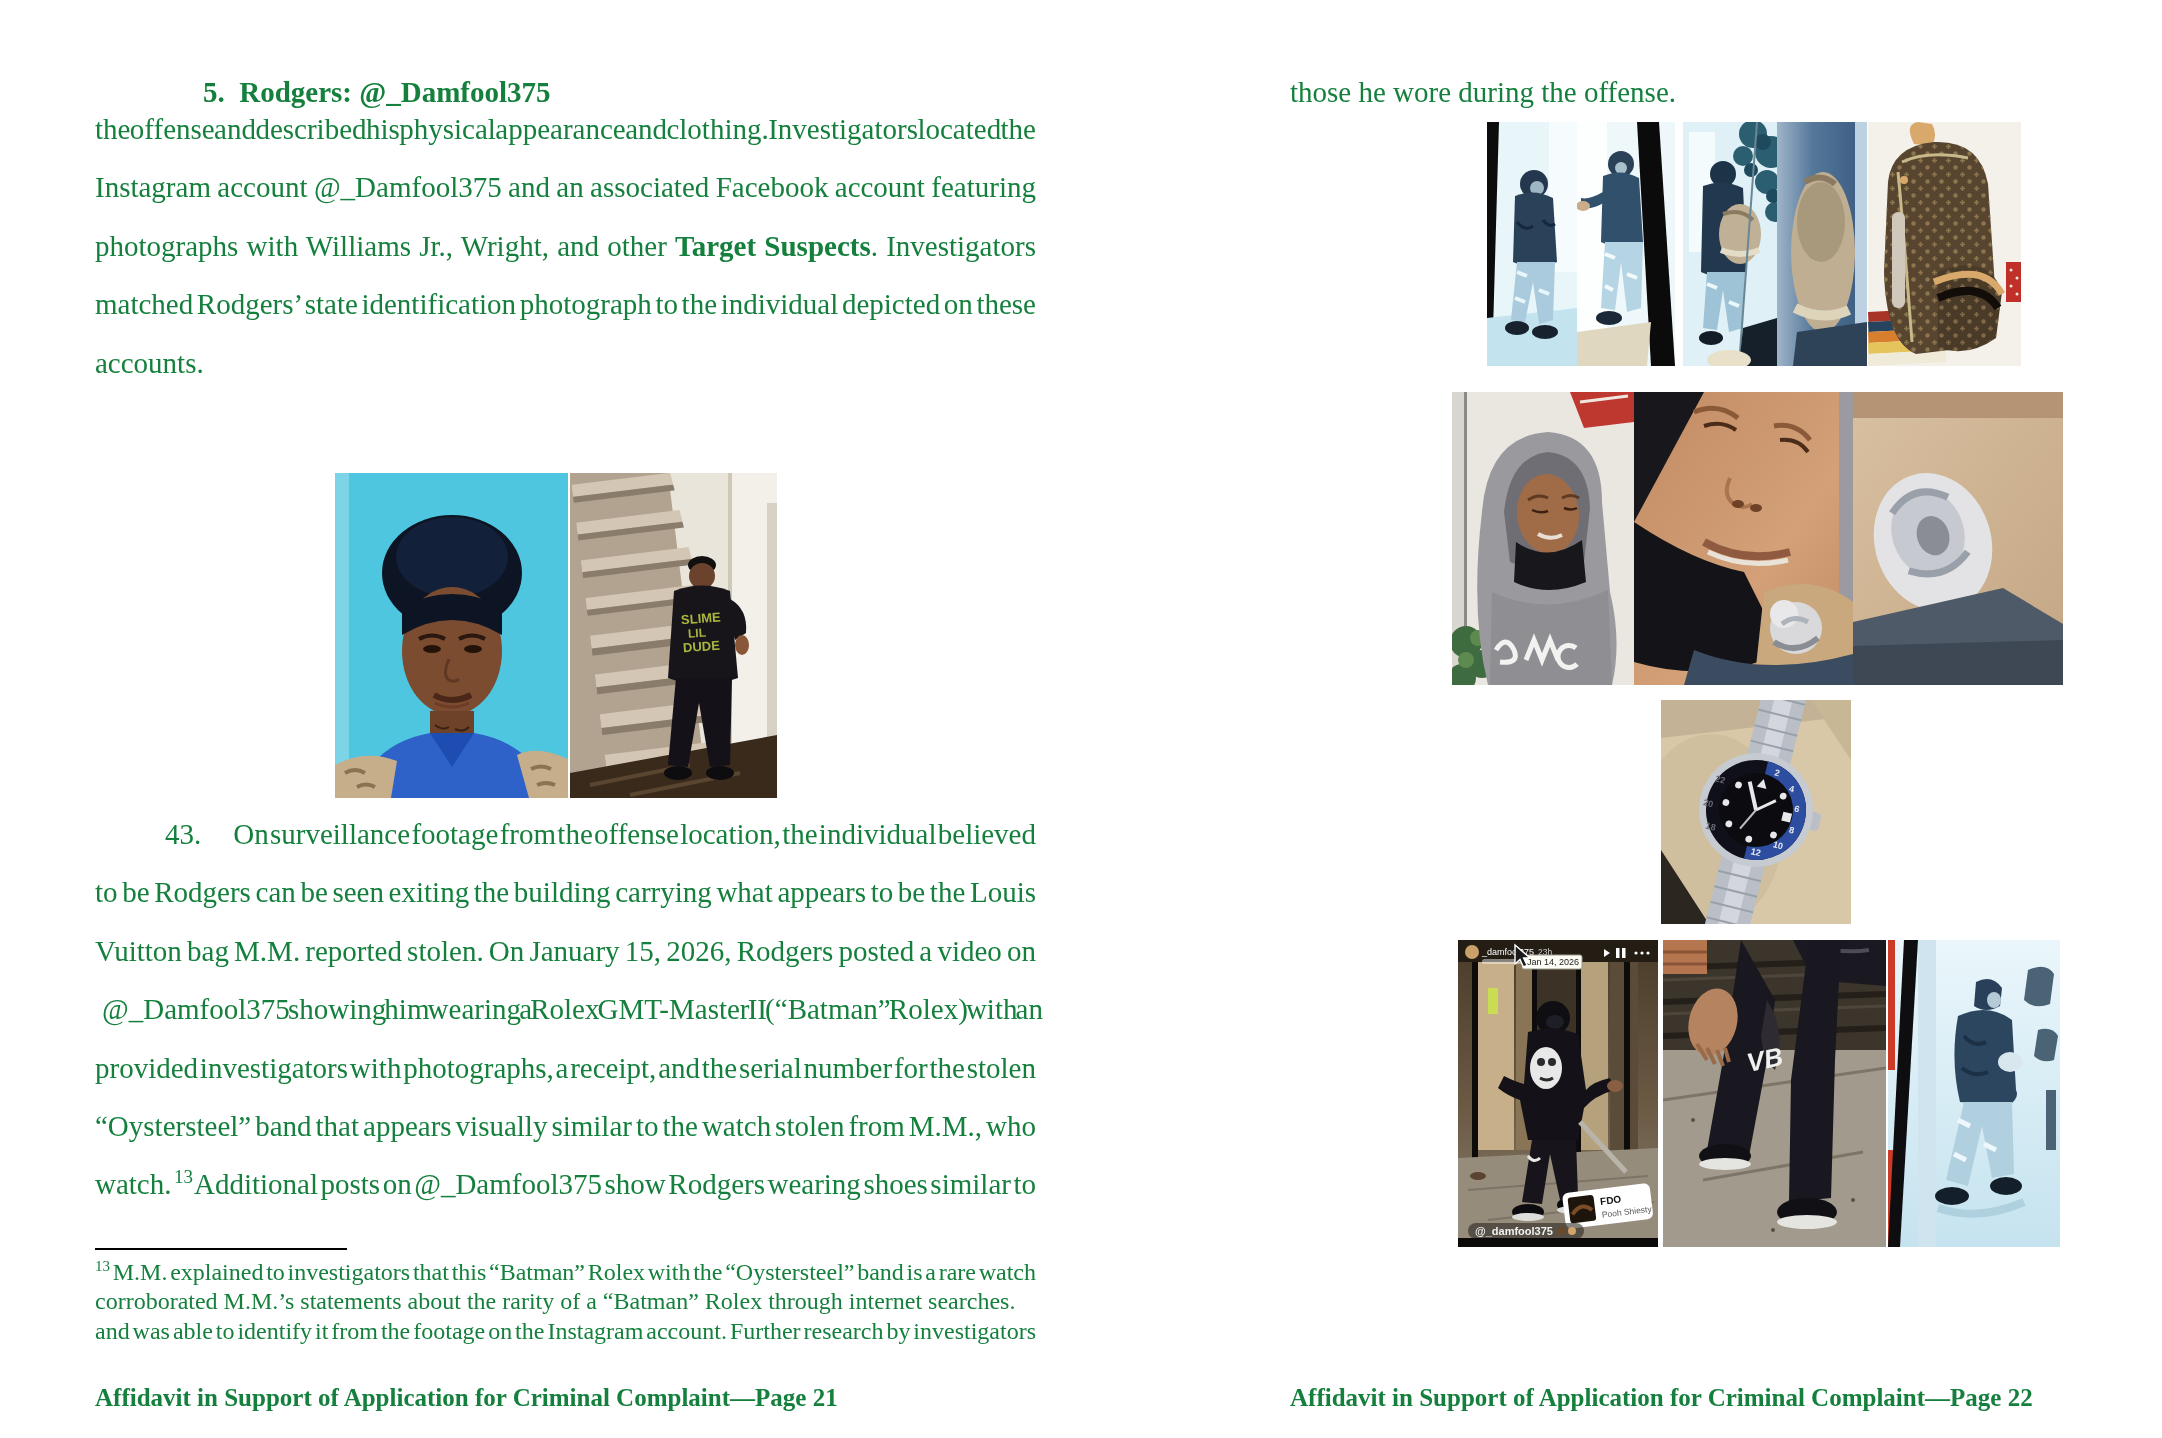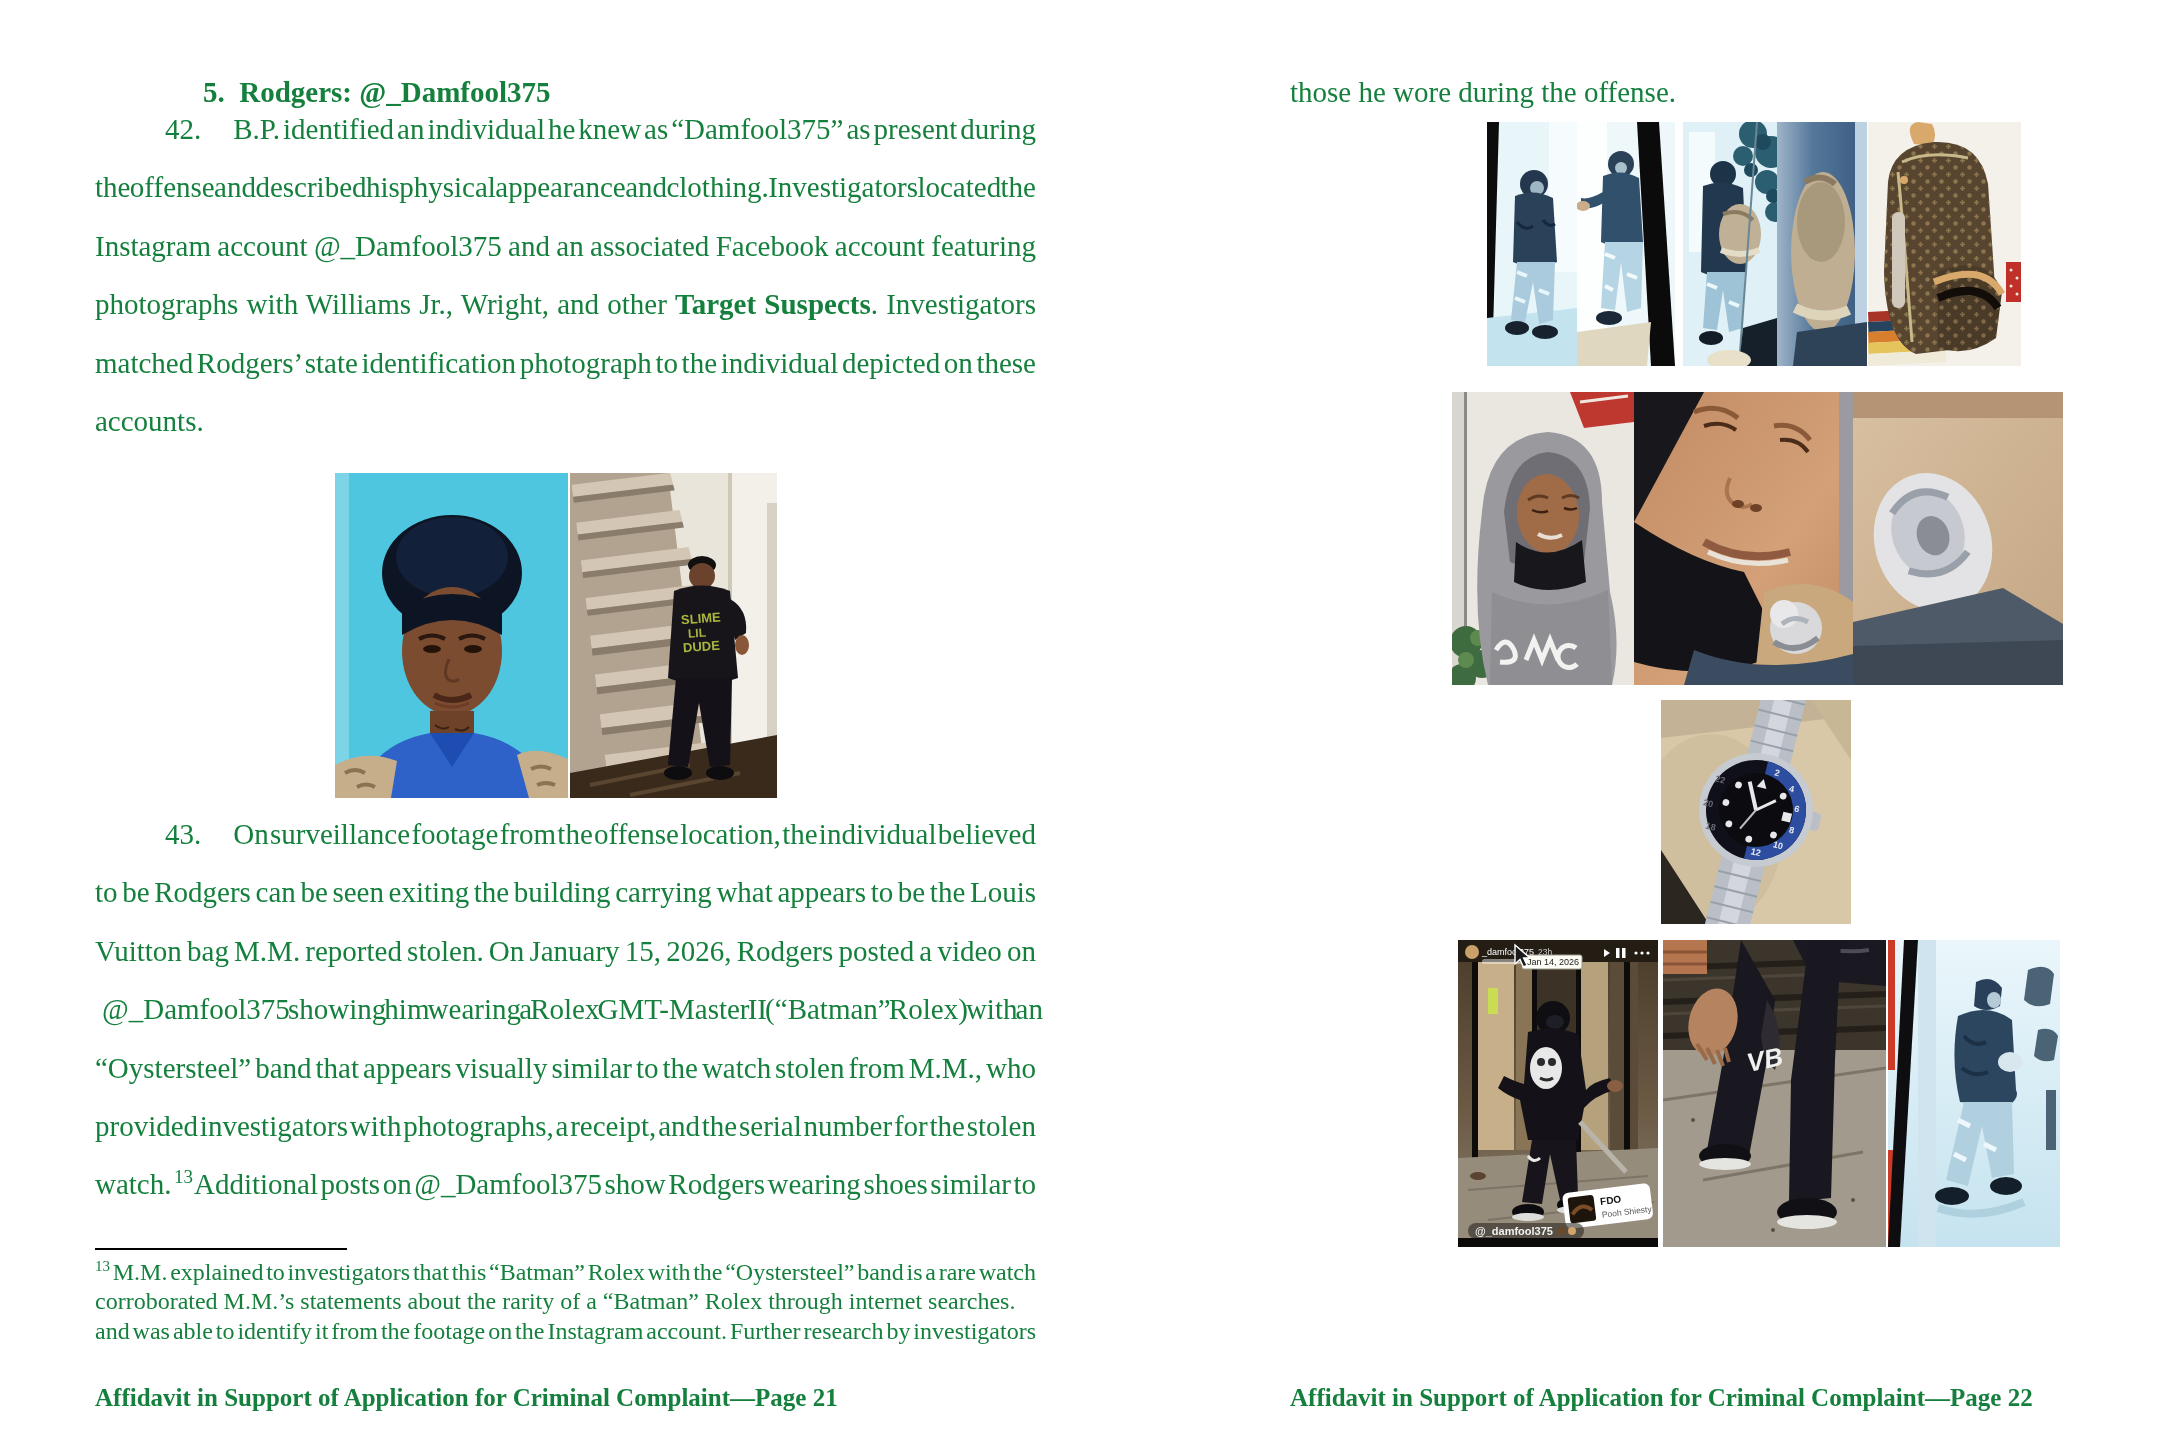--- a/index.html
+++ b/index.html
@@ -21,21 +21,20 @@
   .igtxt{font-family:"Liberation Sans","DejaVu Sans",sans-serif;}
 </style>
 </head>
 <body>
 
 <div id="spread">
 
   <div class="abs b" style="left:203px;top:63px;height:58px;line-height:58px;font-size:29px;">5.&nbsp;&nbsp;Rodgers: @_Damfool375</div>
 
   <div class="abs" style="left:95px;top:100px;">
-    <div class="line just"><span class="lw" style="word-spacing: -4.29063px;"><span class="sp ind"></span><span>42.</span><span class="sp tab"></span><span>B.P. identified an individual he knew as “Damfool375” as present during</span></span></div>
     <div class="line just"><span class="lw" style="word-spacing: -7.81676px;">the offense and described his physical appearance and clothing. Investigators located the</span></div>
     <div class="line just"><span class="lw" style="word-spacing: -0.867188px;">Instagram account @_Damfool375 and an associated Facebook account featuring</span></div>
     <div class="line just"><span class="lw" style="word-spacing: 0.961806px;"><span>photographs with Williams Jr., Wright, and other </span><span class="b">Target Suspects</span><span>. Investigators</span></span></div>
     <div class="line just"><span class="lw" style="word-spacing: -3.61406px;">matched Rodgers’ state identification photograph to the individual depicted on these</span></div>
     <div class="line"><span class="lw">accounts.</span></div>
   </div>
 
   <div class="ph" style="left:335px;top:473px;width:233px;height:325px;">
     <svg viewBox="0 0 233 325">
       <rect width="233" height="325" fill="#4ec6e0"></rect>
@@ -113,22 +112,22 @@
       <ellipse cx="108" cy="300" rx="14" ry="7" fill="#0d0c0e"></ellipse>
       <ellipse cx="150" cy="300" rx="14" ry="7" fill="#0d0c0e"></ellipse>
     </svg>
   </div>
 
   <div class="abs" style="left:95px;top:805px;">
     <div class="line just"><span class="lw" style="word-spacing: -5.94965px;"><span class="sp ind"></span><span>43.</span><span class="sp tab"></span><span>On surveillance footage from the offense location, the individual believed</span></span></div>
     <div class="line just"><span class="lw" style="word-spacing: -2.60625px;">to be Rodgers can be seen exiting the building carrying what appears to be the Louis</span></div>
     <div class="line just"><span class="lw" style="word-spacing: -2.07812px;">Vuitton bag M.M. reported stolen. On January 15, 2026, Rodgers posted a video on</span></div>
     <div class="line just"><span class="lw" style="word-spacing: -9.11222px; margin-left: 7px;">@_Damfool375 showing him wearing a Rolex GMT-Master II (“Batman” Rolex) with an</span></div>
+    <div class="line just"><span class="lw" style="word-spacing: -5.47396px;">provided investigators with photographs, a receipt, and the serial number for the stolen</span></div>
     <div class="line just"><span class="lw" style="word-spacing: -3.26042px;">“Oystersteel” band that appears visually similar to the watch stolen from M.M., who</span></div>
-    <div class="line just"><span class="lw" style="word-spacing: -5.47396px;">provided investigators with photographs, a receipt, and the serial number for the stolen</span></div>
     <div class="line just"><span class="lw" style="word-spacing: -4.72301px; text-align: right;"><span>watch. </span><span class="sup">13</span><span> Additional posts on @_Damfool375 show Rodgers wearing shoes similar to</span></span></div>
   </div>
 
   <div id="fnrule"></div>
   <div class="abs" style="left:95px;top:1258px;">
     <div class="fnline just"><span class="lw" style="word-spacing: -3.27539px;"><span class="fnsup">13</span><span> M.M. explained to investigators that this “Batman” Rolex with the “Oystersteel” band is a rare watch</span></span></div>
     <div class="fnline"><span class="lw">corroborated M.M.’s statements about the rarity of a “Batman” Rolex through internet searches.</span></div>
     <div class="fnline just"><span class="lw" style="word-spacing: -3.04297px;">and was able to identify it from the footage on the Instagram account. Further research by investigators</span></div>
   </div>
 

